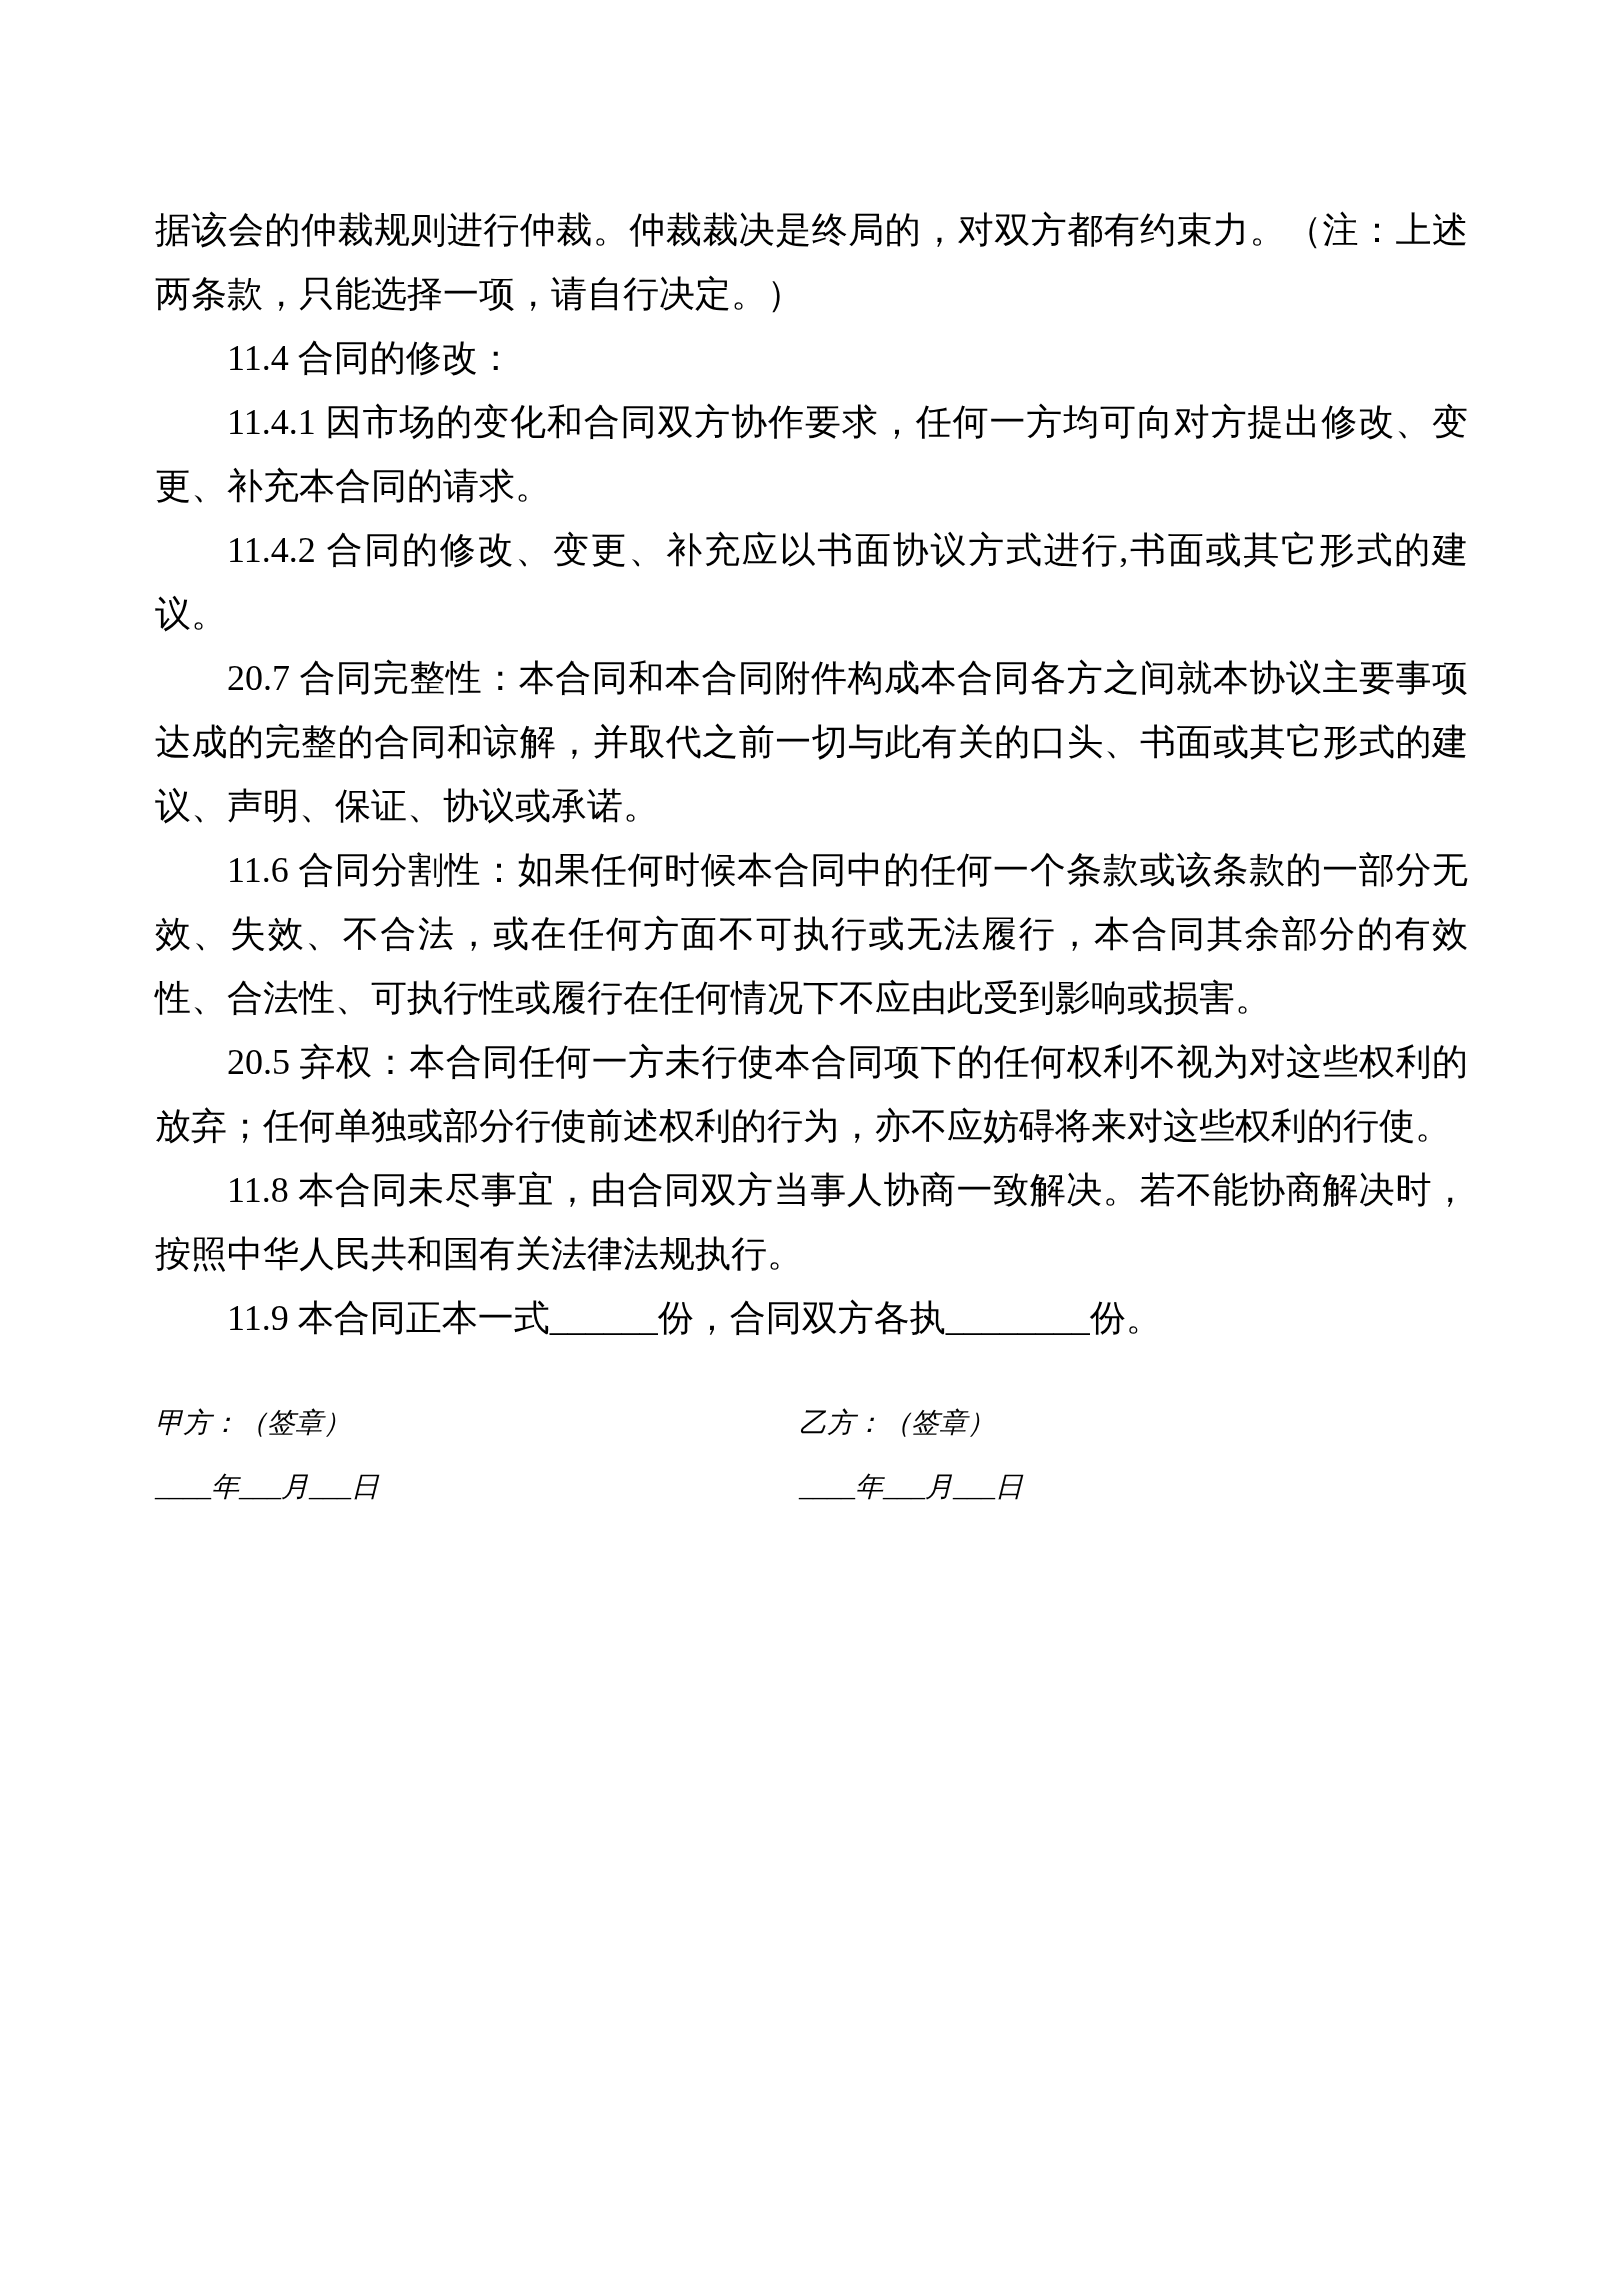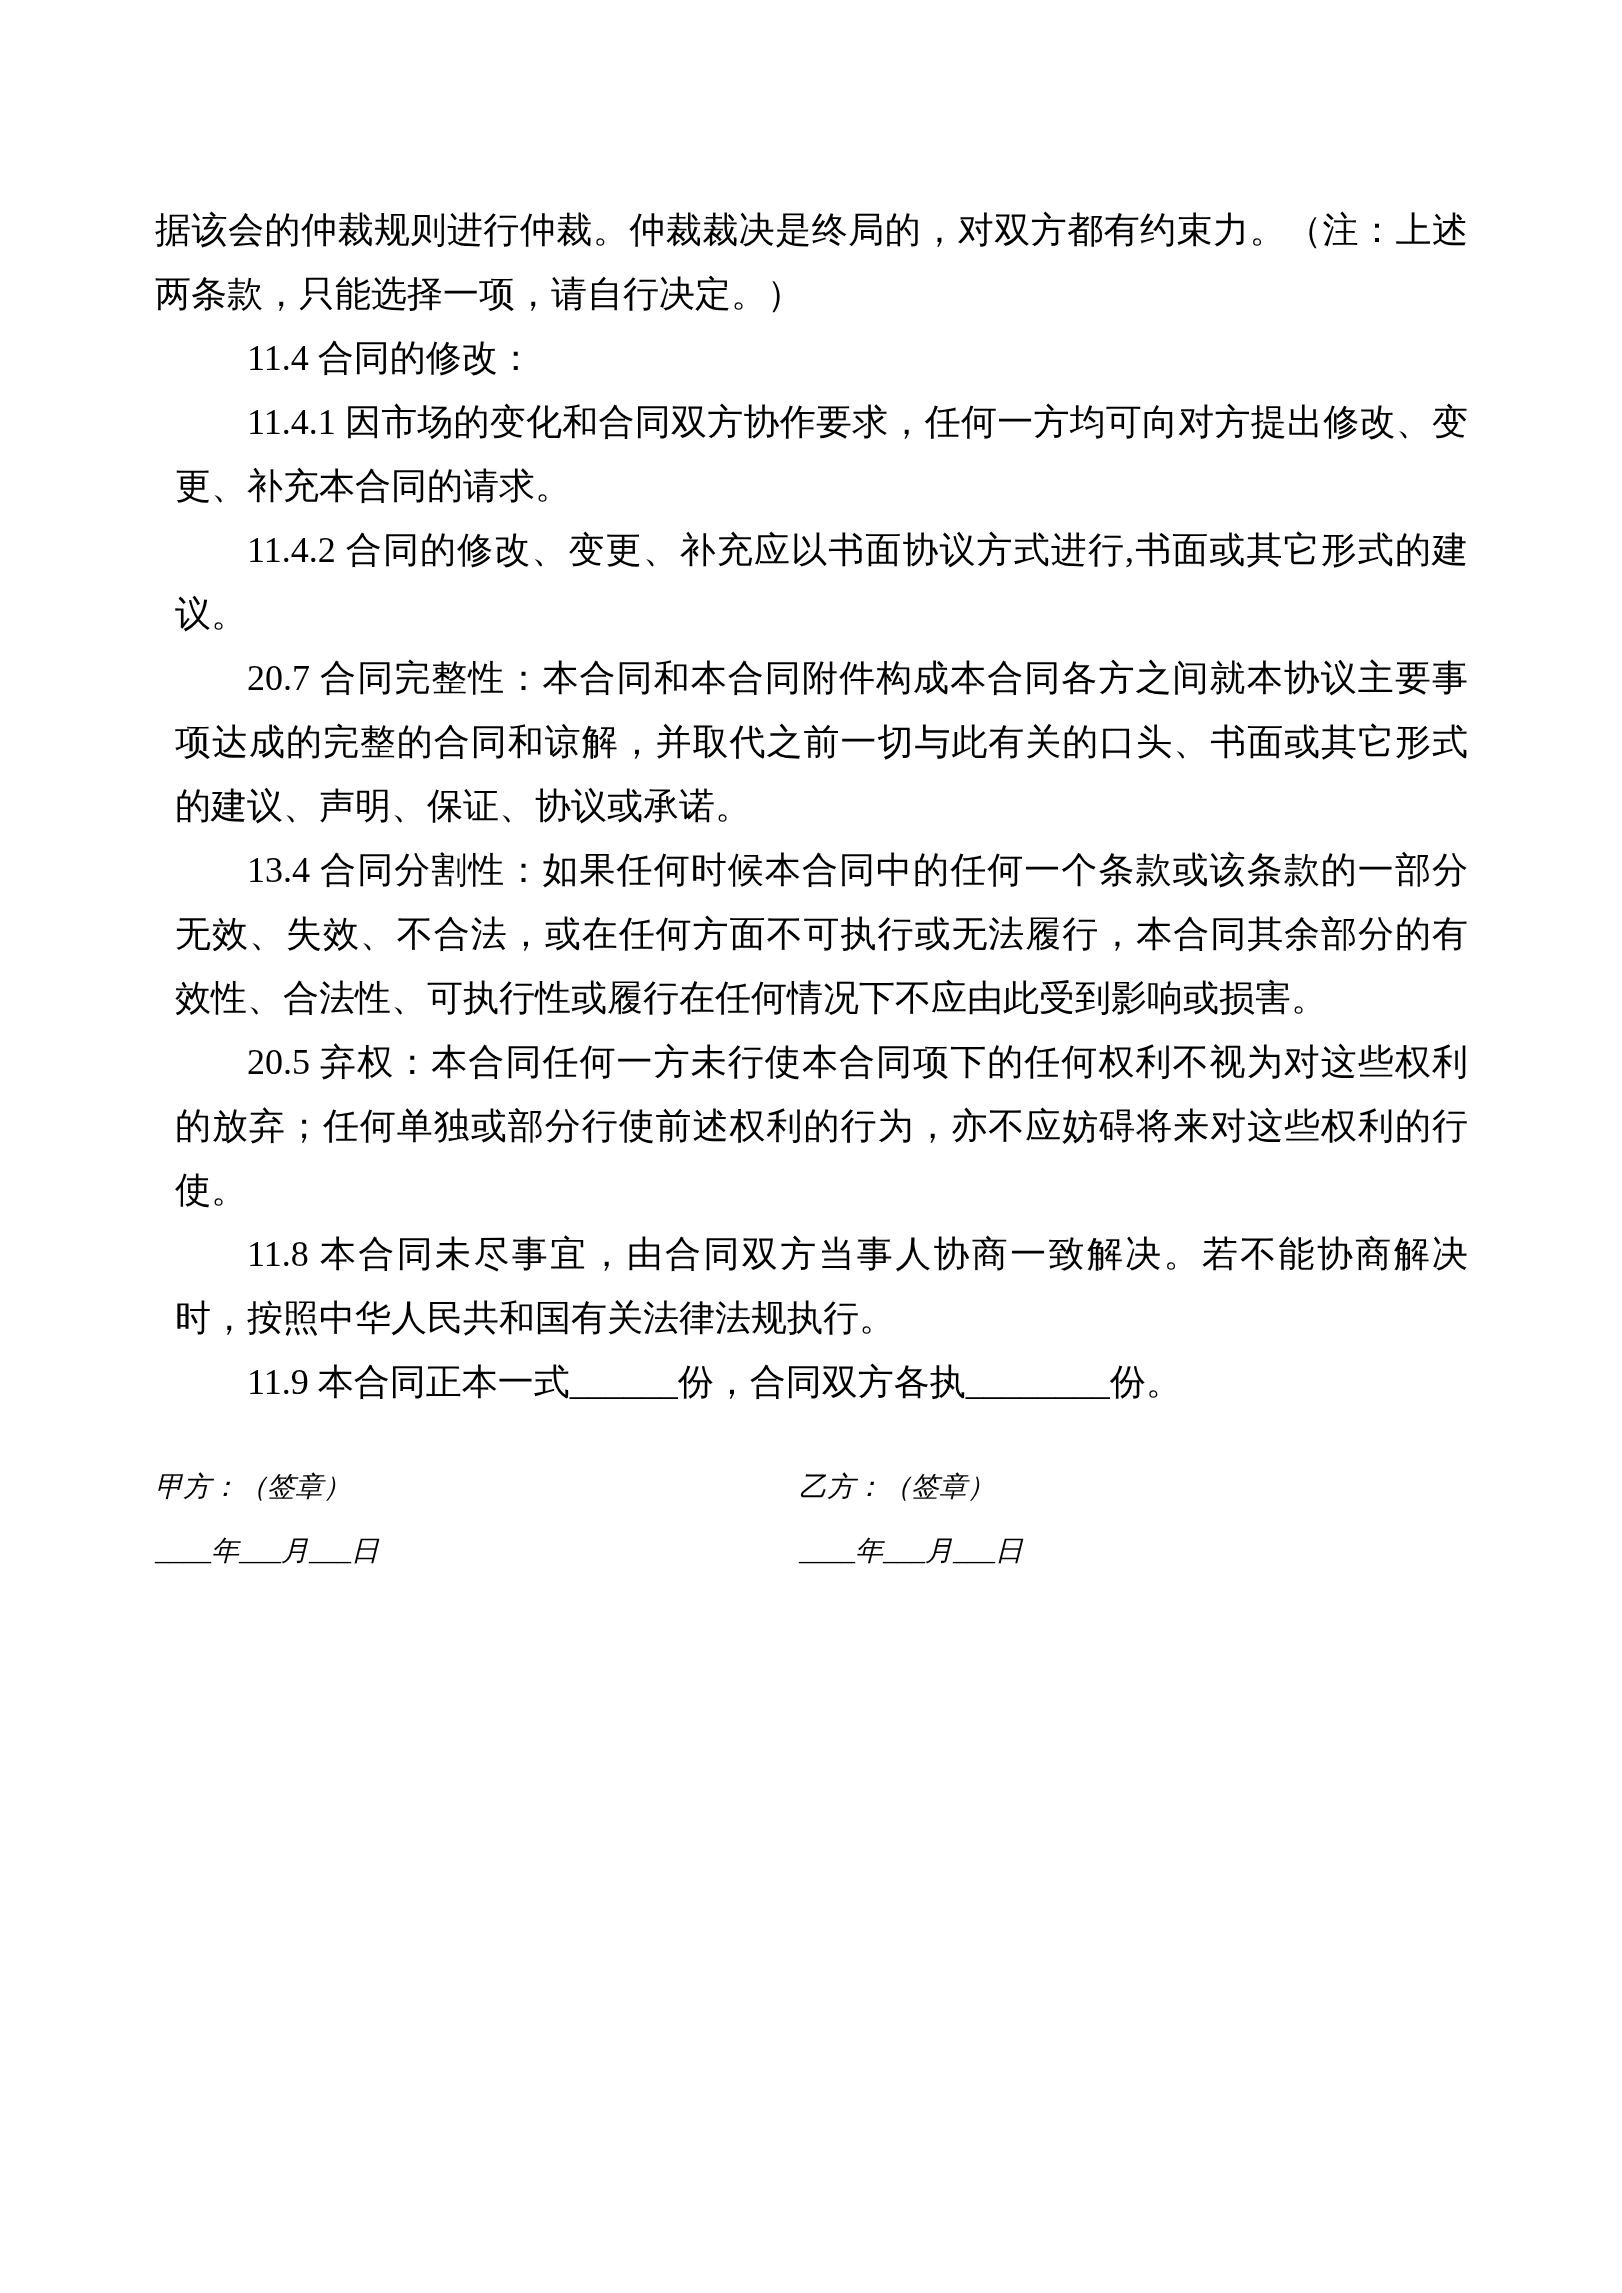--- a/index.html
+++ b/index.html
@@ -16,21 +16,21 @@
     height: 2164px;
     padding: 198px 155px 0 155px;
     overflow: hidden;
   }
   .para {
     font-size: 36px;
     line-height: 64px;
     text-align: justify;
     margin: 0;
   }
-  .para.indent { text-indent: 2em; margin-left: 20px; }
+  .para.indent { text-indent: 2em; }
   .signature {
     display: flex;
     margin-top: 41px;
   }
   .sig-col { width: 644px; flex: 0 0 auto; }
   .sig-line {
     font-size: 28px;
     line-height: 64px;
     white-space: pre;
     font-style: italic;
@@ -39,21 +39,21 @@
 </head>
 <body>
 
 <div class="page">
 
   <p class="para">据该会的仲裁规则进行仲裁。仲裁裁决是终局的，对双方都有约束力。（注：上述两条款，只能选择一项，请自行决定。）</p>
   <p class="para indent">11.4 合同的修改：</p>
   <p class="para indent">11.4.1 因市场的变化和合同双方协作要求，任何一方均可向对方提出修改、变更、补充本合同的请求。</p>
   <p class="para indent">11.4.2 合同的修改、变更、补充应以书面协议方式进行,书面或其它形式的建议。</p>
   <p class="para indent">20.7 合同完整性：本合同和本合同附件构成本合同各方之间就本协议主要事项达成的完整的合同和谅解，并取代之前一切与此有关的口头、书面或其它形式的建议、声明、保证、协议或承诺。</p>
-  <p class="para indent">13.4 合同分割性：如果任何时候本合同中的任何一个条款或该条款的一部分无效、失效、不合法，或在任何方面不可执行或无法履行，本合同其余部分的有效性、合法性、可执行性或履行在任何情况下不应由此受到影响或损害。</p>
+  <p class="para indent">11.6 合同分割性：如果任何时候本合同中的任何一个条款或该条款的一部分无效、失效、不合法，或在任何方面不可执行或无法履行，本合同其余部分的有效性、合法性、可执行性或履行在任何情况下不应由此受到影响或损害。</p>
   <p class="para indent">20.5 弃权：本合同任何一方未行使本合同项下的任何权利不视为对这些权利的放弃；任何单独或部分行使前述权利的行为，亦不应妨碍将来对这些权利的行使。</p>
   <p class="para indent">11.8 本合同未尽事宜，由合同双方当事人协商一致解决。若不能协商解决时，按照中华人民共和国有关法律法规执行。</p>
   <p class="para indent">11.9 本合同正本一式______份，合同双方各执________份。</p>
 
   <div class="signature">
     <div class="sig-col">
       <div class="sig-line">甲方：（签章）</div>
       <div class="sig-line">____年___月___日</div>
     </div>
     <div class="sig-col">

